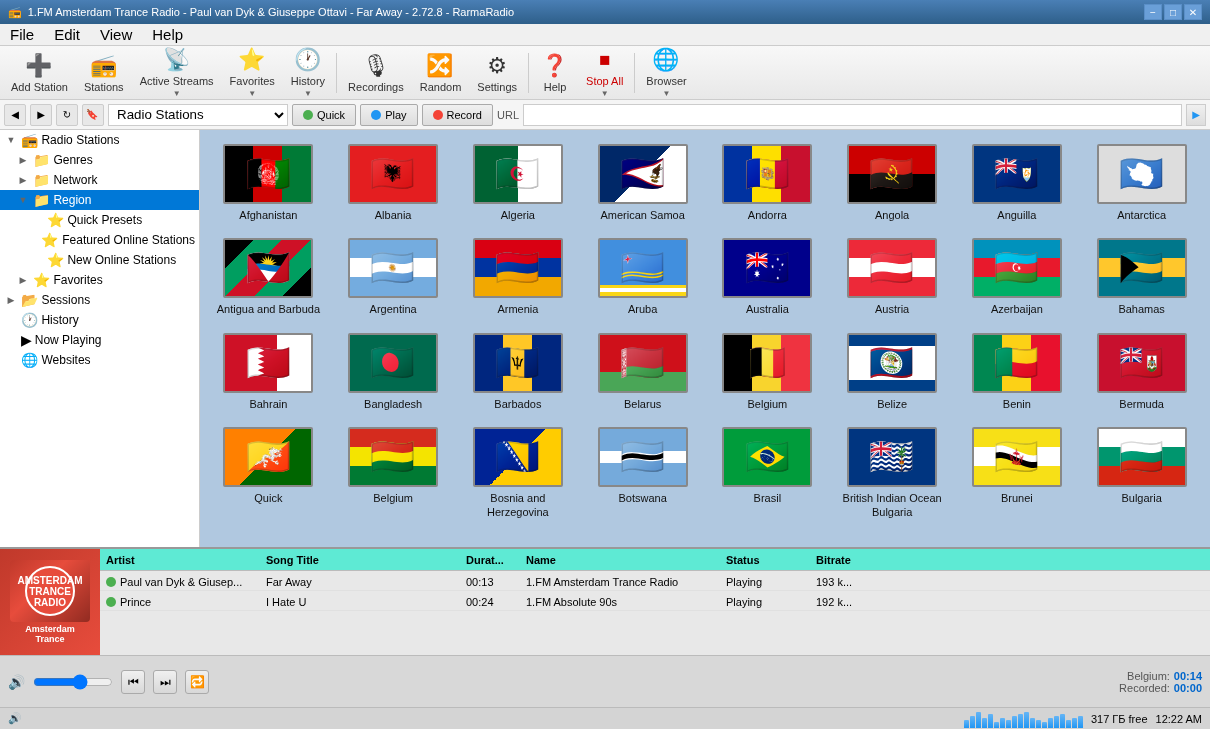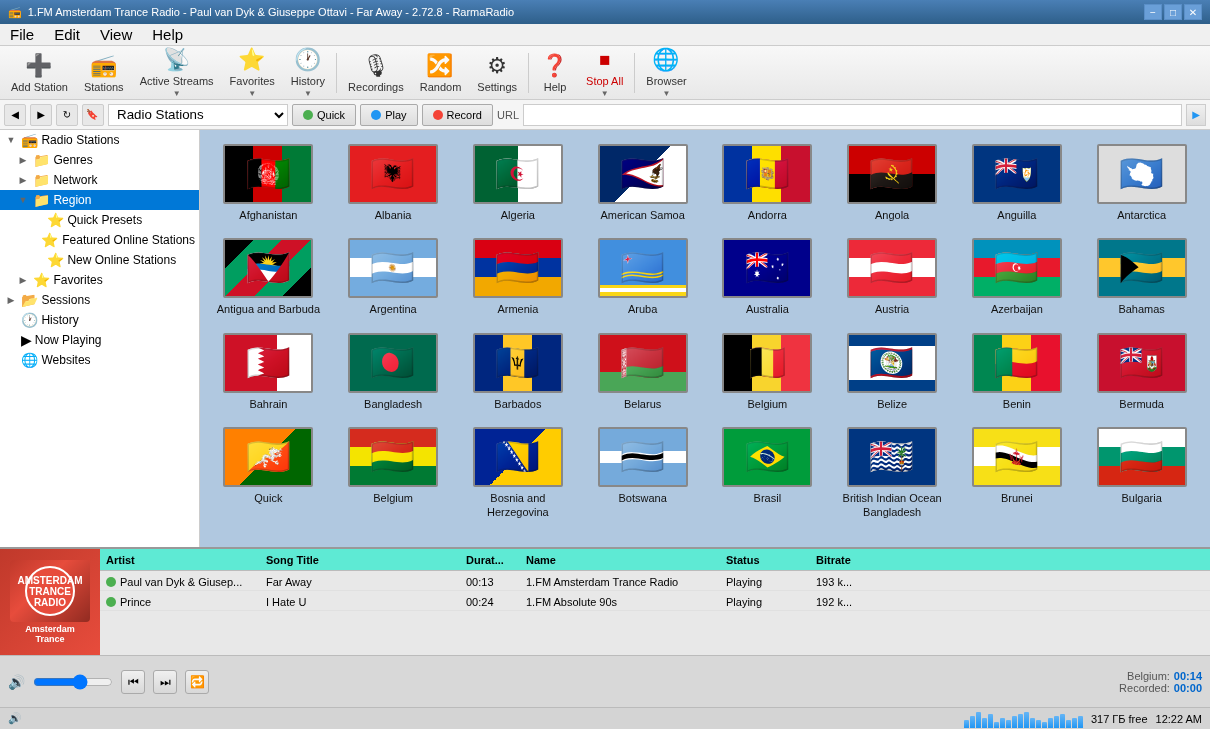--- a/index.html
+++ b/index.html
@@ -568,21 +568,21 @@
         <div class="flag-item">
           <div class="flag-img flag-botswana" style="font-size: 36px; display: flex; align-items: center; justify-content: center;">🇧🇼</div>
           <div class="flag-label">Botswana</div>
         </div>
         <div class="flag-item">
           <div class="flag-img flag-brasil" style="font-size: 36px; display: flex; align-items: center; justify-content: center;">🇧🇷</div>
           <div class="flag-label">Brasil</div>
         </div>
         <div class="flag-item">
           <div class="flag-img flag-biot" style="font-size: 36px; display: flex; align-items: center; justify-content: center;">🇮🇴</div>
-          <div class="flag-label">British Indian Ocean Bangladesh</div>
+          <div class="flag-label">British Indian Ocean Bulgaria</div>
         </div>
         <div class="flag-item">
           <div class="flag-img flag-brunei" style="font-size: 36px; display: flex; align-items: center; justify-content: center;">🇧🇳</div>
           <div class="flag-label">Brunei</div>
         </div>
         <div class="flag-item">
           <div class="flag-img flag-bulgaria" style="font-size: 36px; display: flex; align-items: center; justify-content: center;">🇧🇬</div>
           <div class="flag-label">Bulgaria</div>
         </div>
       </div>

